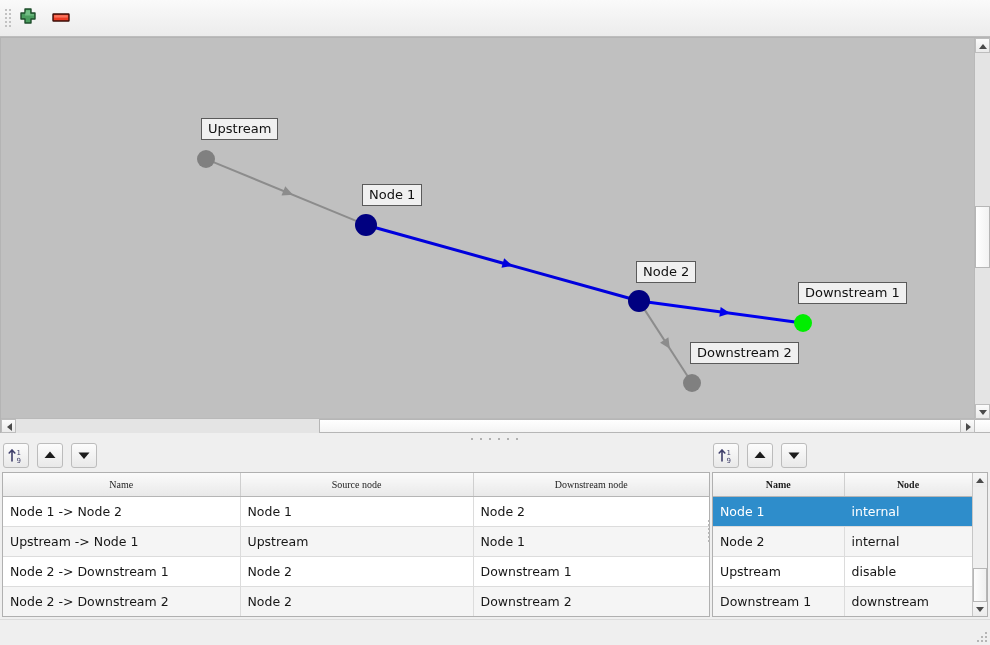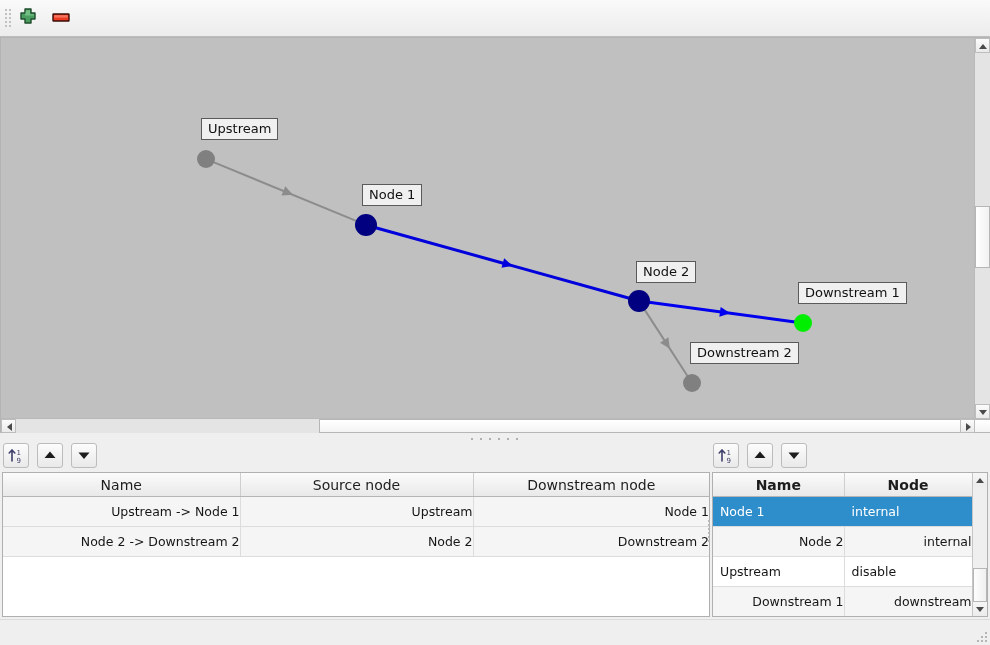--- a/index.html
+++ b/index.html
@@ -150,39 +150,40 @@
   #left-table  { left: 2px;   top: 472px; width: 708px; height: 145px; }
   #right-table { left: 712px; top: 472px; width: 276px; height: 145px; }
 
   table.grid { border-collapse: collapse; width: 100%; table-layout: fixed; }
   table.grid th {
     height: 23px;
     background: linear-gradient(to bottom,#fbfbfb 0%,#f2f2f2 50%,#e9e9e9 100%);
     border-right: 1px solid #cfcfcf;
     border-bottom: 1px solid #b5b5b5;
     font-weight: normal;
-    font-size: 14px;
+    font-size: 10px;
     color: #1d1d1d;
     text-align: center;
     padding: 0;
+    font-family: Liberation Serif, serif;
   }
   #right-table table.grid th { font-weight: bold; }
   table.grid td {
     height: 29px;
     border-right: 1px solid #dcdcdc;
     border-bottom: 1px solid #dcdcdc;
     padding: 0 0 0 7px;
     font-size: 12.5px;
     color: #161616;
     white-space: nowrap;
     overflow: hidden;
     text-overflow: ellipsis;
   }
   tr.row-odd  td { background: #ffffff; }
-  tr.row-even td { background: #f5f5f5; text-align: right; }
+  tr.row-even td { background: #f5f5f5; }
   tr.row-selected td { background: #2e8dcb; color: #ffffff; border-right-color: #2e8dcb; }
   tr.row-blank td { background: #ffffff; height: 14px; border-bottom: none; }
 
   
   #right-vscroll {
     position: absolute; right: 0; top: 0;
     width: 15px; height: 143px;
     background: #f0f0f0;
     border-left: 1px solid #c6c6c6;
     box-sizing: border-box;
@@ -358,24 +359,34 @@
           <col>
         </colgroup>
       <thead>
         <tr>
           <th>Name</th>
           <th>Source node</th>
           <th style="border-right:none">Downstream node</th>
         </tr>
       </thead>
       <tbody id="edges-body">
+          <tr class="row-odd">
+            <td>Node 1 -&gt; Node 2</td>
+            <td>Node 1</td>
+            <td style="border-right: none;">Node 2</td>
+          </tr>
           <tr class="row-even">
             <td>Upstream -&gt; Node 1</td>
             <td>Upstream</td>
             <td style="border-right: none;">Node 1</td>
+          </tr>
+          <tr class="row-odd">
+            <td>Node 2 -&gt; Downstream 1</td>
+            <td>Node 2</td>
+            <td style="border-right: none;">Downstream 1</td>
           </tr>
           <tr class="row-even">
             <td>Node 2 -&gt; Downstream 2</td>
             <td>Node 2</td>
             <td style="border-right: none;">Downstream 2</td>
           </tr>
           <tr class="row-blank">
             <td style="border-right: none;"></td>
             <td style="border-right: none;"></td>
             <td style="border-right: none;"></td>

